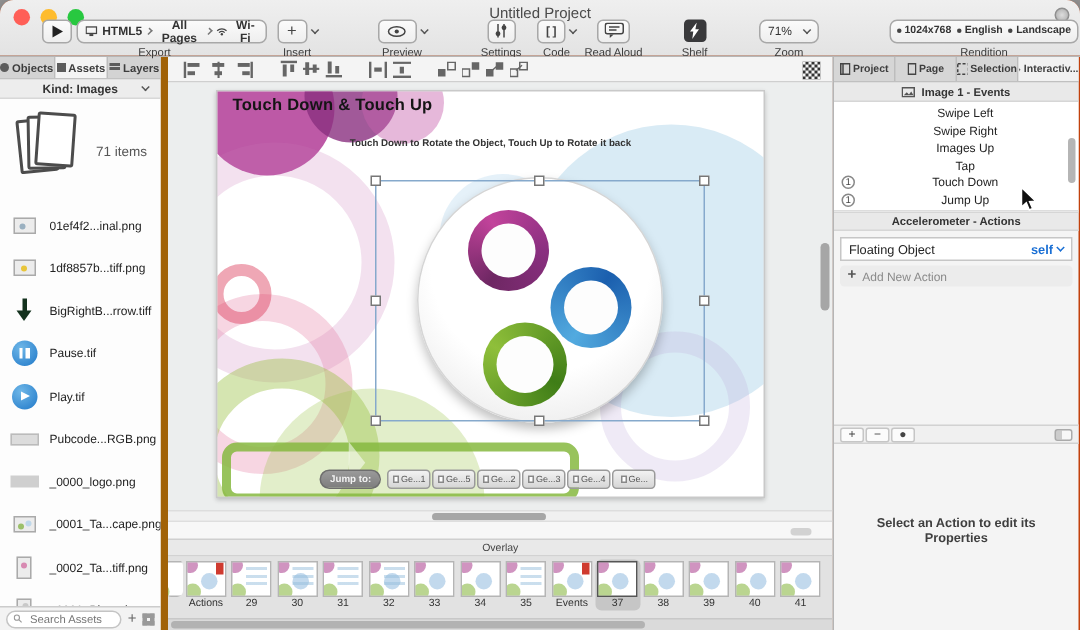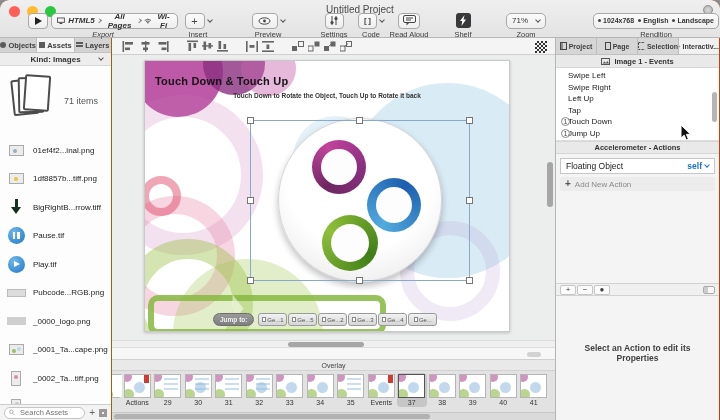--- a/index.html
+++ b/index.html
@@ -17,21 +17,21 @@
   .btnish{display:flex;align-items:center;justify-content:center;height:16px;border:1px solid #a8a8a8;border-radius:4px;background:linear-gradient(#fbfbfb,#eee);}
   .chev{display:inline-block;width:4px;height:4px;border-right:1.3px solid #555;border-bottom:1.3px solid #555;transform:rotate(45deg);margin-top:-2px;}
   .sep-ch{display:inline-block;width:3.5px;height:3.5px;border-right:1.2px solid #777;border-top:1.2px solid #777;transform:rotate(45deg);}
   .play-tri{width:0;height:0;border-left:7px solid #222;border-top:4.5px solid transparent;border-bottom:4.5px solid transparent;}
   .ticon{color:#444;}
   .shelf-ic{width:15px;height:15px;border-radius:3px;background:#39393b;display:flex;align-items:center;justify-content:center;}
   .overflow-dot{position:absolute;right:7px;top:5px;width:10px;height:10px;border-radius:50%;background:radial-gradient(#ddd,#aaa);border:1px solid #8f8f8f;}
   .bullet{width:3px;height:3px;border-radius:50%;background:#444;display:inline-block;margin-right:2px;}
   
   .main{display:flex;height:382px;}
-  .sidebar{width:112px;background:#fdfdfd;border-right:1px solid #a16207;display:flex;flex-direction:column;}
+  .sidebar{width:112px;background:#fdfdfd;border-right:5px solid #a16207;display:flex;flex-direction:column;}
   .centercol{width:443px;display:flex;flex-direction:column;background:#eceeee;}
   .inspector{width:164px;background:#f4f4f4;border-left:1px solid #b5b5b5;position:relative;}
   
   .s-tabs{display:flex;height:15px;background:#d3d3d3;border-bottom:1px solid #c2c2c2;}
   .s-tab{flex:1;display:flex;align-items:center;justify-content:center;gap:2px;font-size:7.5px;font-weight:bold;color:#3d3d3d;border-right:1px solid #bdbdbd;background:#d3d3d3;cursor:default;}
   .s-tab.active{background:#f4f4f4;text-align:right;}
   .mini-sq{width:6px;height:6px;background:#5c5c5c;display:inline-block;}
   .mini-circ{width:6px;height:6px;background:#5c5c5c;border-radius:50%;display:inline-block;}
   .mini-lay{width:7px;height:6px;display:inline-block;background:linear-gradient(#5c5c5c 0 2px,#fff0 2px 3px,#5c5c5c 3px 5px,#fff0 5px);}
   .kind-row{height:13px;background:#ededed;border-bottom:1px solid #d8d8d8;display:flex;align-items:center;justify-content:center;gap:6px;font-size:8px;font-weight:bold;color:#333;position:relative;}
@@ -66,21 +66,21 @@
   .grid-ic{width:8px;height:8px;background:linear-gradient(#999 0 3px,#fff0 3px 5px,#999 5px 8px),linear-gradient(90deg,#0000 0 3px,#f3f3f3 3px 5px,#0000 5px);background-color:#999;}
   
   .align-bar{height:17px;background:#f4f4f4;border-bottom:1px solid #cfcfcf;display:flex;align-items:center;gap:4px;padding:0 10px;position:relative;}
   .align-bar svg{display:block;}
   .agap{width:10px;}
   .qr{position:absolute;right:8px;top:3px;width:12px;height:12px;background:conic-gradient(#333 0 25%,#fff0 0 50%,#333 0 75%,#fff0 0) 0 0/4px 4px;}
   
   .work{position:relative;flex:1;background:#eceeee;overflow:hidden;}
   .page{position:absolute;left:32px;top:5px;width:366px;height:272px;background:#fff;border:1px solid #c9c9c9;box-shadow:0 1px 3px rgba(0,0,0,.2);overflow:hidden;}
   .deco{position:absolute;border-radius:50%;}
-  .page-title{position:absolute;left:10px;top:3px;font-size:11px;font-weight:bold;color:#151515;letter-spacing:.2px;margin-top:11px;}
+  .page-title{position:absolute;left:10px;top:3px;font-size:11px;font-weight:bold;color:#151515;letter-spacing:.2px;}
   .page-sub{position:absolute;left:0;right:0;top:31px;text-align:center;font-size:6.5px;font-weight:bold;color:#333;}
   .gframe{position:absolute;left:3px;top:234px;width:238px;height:40px;border:6px solid rgba(134,185,63,.85);border-radius:10px;}
   .gframe::after{content:"";position:absolute;left:70px;top:2px;width:0;height:0;border-top:11px solid rgba(255,255,255,.55);border-left:14px solid transparent;border-right:14px solid transparent;transform:rotate(-90deg);}
   .jump-row{position:absolute;left:68px;top:252px;display:flex;align-items:center;gap:1px;}
   .jump-btn-main{height:13px;padding:0 6px;border-radius:7px;background:linear-gradient(#9a9a9a,#7e7e7e);border:1px solid #6e6e6e;color:#f2f2f2;font-size:6.5px;font-weight:bold;display:flex;align-items:center;margin-right:3px;}
   .jump-btn{height:13px;width:29px;border-radius:3px;background:linear-gradient(#f2f2f2,#d6d6d6);border:1px solid #9a9a9a;color:#555;font-size:6px;display:flex;align-items:center;justify-content:center;gap:1px;}
   .jump-btn .pg{width:4px;height:5.5px;border:1px solid #888;background:#fff;flex:none;}
   .selbox{position:absolute;left:138px;top:65px;width:220px;height:161px;border:1px solid #86a9cc;}
   .hdl{position:absolute;width:7px;height:7px;background:#fff;border:1px solid #777;}
   .disc{position:absolute;left:166px;top:63px;width:164px;height:164px;border-radius:50%;background:radial-gradient(circle at 50% 35%,#ffffff 55%,#f0f0f0 80%,#e2e2e2);border:1px solid #d5d5d5;box-shadow:0 4px 7px rgba(0,0,0,.25);}
@@ -107,21 +107,21 @@
   .tl-badge{position:absolute;right:1px;top:0;width:5px;height:8px;background:#cf3b30;}
   .tl-label{font-size:7px;color:#333;margin-top:1px;padding:0 3px 1px;}
   .tl-scroll{height:8px;background:#dadada;position:relative;border-top:1px solid #c8c8c8;}
   .tl-scroll .thumb{position:absolute;left:2px;top:1px;width:316px;height:5px;border-radius:2.5px;background:#b2b2b2;}
   
   .i-tabs{display:flex;height:17px;background:#d6d6d6;border-bottom:1px solid #c0c0c0;}
   .i-tab{flex:1;display:flex;align-items:center;justify-content:center;gap:2px;font-size:7px;font-weight:bold;color:#3d3d3d;border-right:1px solid #bdbdbd;white-space:nowrap;overflow:hidden;}
   .i-tab.active{background:#f1f1f1;}
   .i-hdr{height:13px;background:#e9e9e9;border-bottom:1px solid #d6d6d6;display:flex;align-items:center;justify-content:center;gap:4px;font-size:7.5px;font-weight:bold;color:#333;}
   .ev-list{position:relative;background:#fff;height:73px;border-bottom:1px solid #ddd;padding-top:2px;}
-  .ev-row{height:11.5px;display:flex;align-items:center;padding-left:12px;font-size:8px;color:#222;position:relative;}
+  .ev-row{height:11.5px;display:flex;align-items:center;padding-left:12px;font-size:8px;color:#222;position:relative;justify-content:center;}
   .ev-count{position:absolute;left:5px;top:1px;width:9px;height:9px;border:1px solid #888;border-radius:50%;font-size:6.5px;color:#444;display:flex;align-items:center;justify-content:center;}
   .ev-scroll{position:absolute;right:2px;top:24px;width:5px;height:30px;border-radius:2.5px;background:#b5b5b5;}
   .accel-hdr{height:13px;background:#e9e9e9;border-top:1px solid #d6d6d6;border-bottom:1px solid #d6d6d6;display:flex;align-items:center;justify-content:center;font-size:7.5px;font-weight:bold;color:#333;}
   .target-card{margin:4px 4px 0;height:16px;background:#fff;border:1px solid #c6c6c6;display:flex;align-items:center;justify-content:space-between;padding:0 5px;}
   .target-name{font-size:8.5px;font-weight:normal;color:#222;}
   .target-scope{font-size:8.5px;font-weight:bold;color:#1a6fd4;display:flex;align-items:center;gap:3px;}
   .addaction{margin:3px 4px;height:14px;background:#ececec;border-radius:3px;display:flex;align-items:center;gap:4px;padding:0 5px;font-size:8px;color:#8a8a8a;}
   .addaction b{color:#555;font-size:10px;line-height:1;}
   .i-btnrow{position:absolute;left:0;right:0;top:245px;height:13px;background:#f0f0f0;border-top:1px solid #d2d2d2;border-bottom:1px solid #d2d2d2;display:flex;align-items:center;gap:1px;padding:0 4px;}
   .i-btn{width:16px;height:10px;border:1px solid #c6c6c6;background:#fbfbfb;border-radius:2px;font-size:8px;color:#444;display:flex;align-items:center;justify-content:center;line-height:1;}
@@ -137,21 +137,21 @@
 
   <div class="chrome">
     <div class="lights">
       <div class="light" style="background:#ff5f57"></div>
       <div class="light" style="background:#febc2e"></div>
       <div class="light" style="background:#28c840"></div>
     </div>
     <div class="win-title">Untitled Project</div>
     <div class="overflow-dot"></div>
 
-    <div class="tbgroup" style="left:28px;width:150px;font-style:italic;">
+    <div class="tbgroup" style="left:28px;width:150px;">
       <div class="tbrow">
         <div class="btnish" style="width:22px;">
             <span class="play-tri"></span>
           </div>
         <div class="cap">
           <svg width="9" height="8" viewBox="0 0 9 8" class="ticon">
               <rect x="0.5" y="0.5" width="8" height="5" fill="none" stroke="#444"></rect>
               <rect x="3" y="6" width="3" height="1.5" fill="#444"></rect>
             </svg>
           <span>HTML5</span>
@@ -685,21 +685,21 @@
       </div>
 
       <div class="ev-list">
         <div class="ev-row">
             <span>Swipe Left</span>
           </div>
         <div class="ev-row">
             <span>Swipe Right</span>
           </div>
         <div class="ev-row">
-            <span>Left Up</span>
+            <span>Images Up</span>
           </div>
         <div class="ev-row">
             <span>Tap</span>
           </div>
         <div class="ev-row">
             <span class="ev-count">1</span>
             <span>Touch Down</span>
           </div>
         <div class="ev-row">
             <span class="ev-count">1</span>

